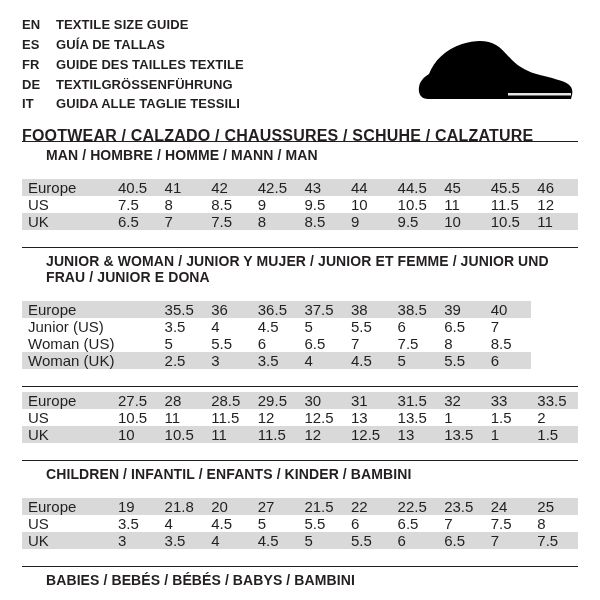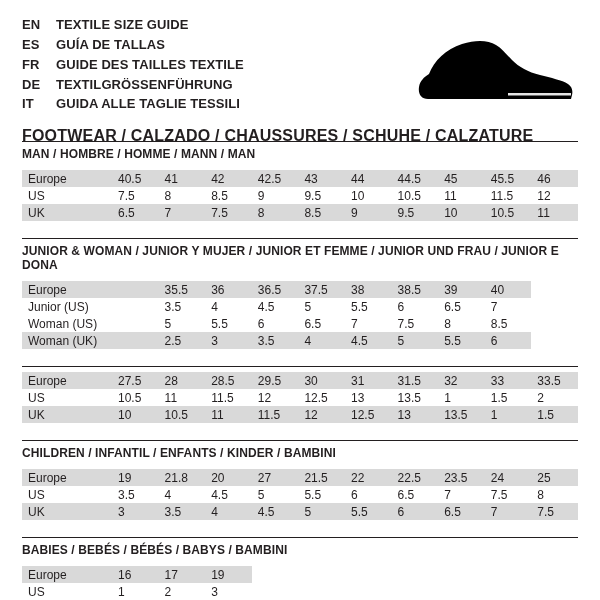--- a/index.html
+++ b/index.html
@@ -58,30 +58,31 @@
     font-size: 16px;
     font-weight: bold;
     letter-spacing: 0.2px;
   }
 
   
   .section {
     margin-top: 17px;
   }
   .section-title {
-    font-size: 12px;
+    font-size: 14px;
     font-weight: bold;
-    padding-bottom: 9px;
+    padding-bottom: 16px;
     letter-spacing: 0.1px;
+    margin-left: 24px;
   }
   table.size {
     border-collapse: collapse;
     width: 100%;
     table-layout: fixed;
-    font-size: 12px;
+    font-size: 15px;
   }
   table.size td {
     height: 17px;
     padding: 0 0 0 6px;
     border: none;
     color: #231f20;
     white-space: nowrap;
   }
   table.size tr.shaded td {
     background: #d9d9d9;

